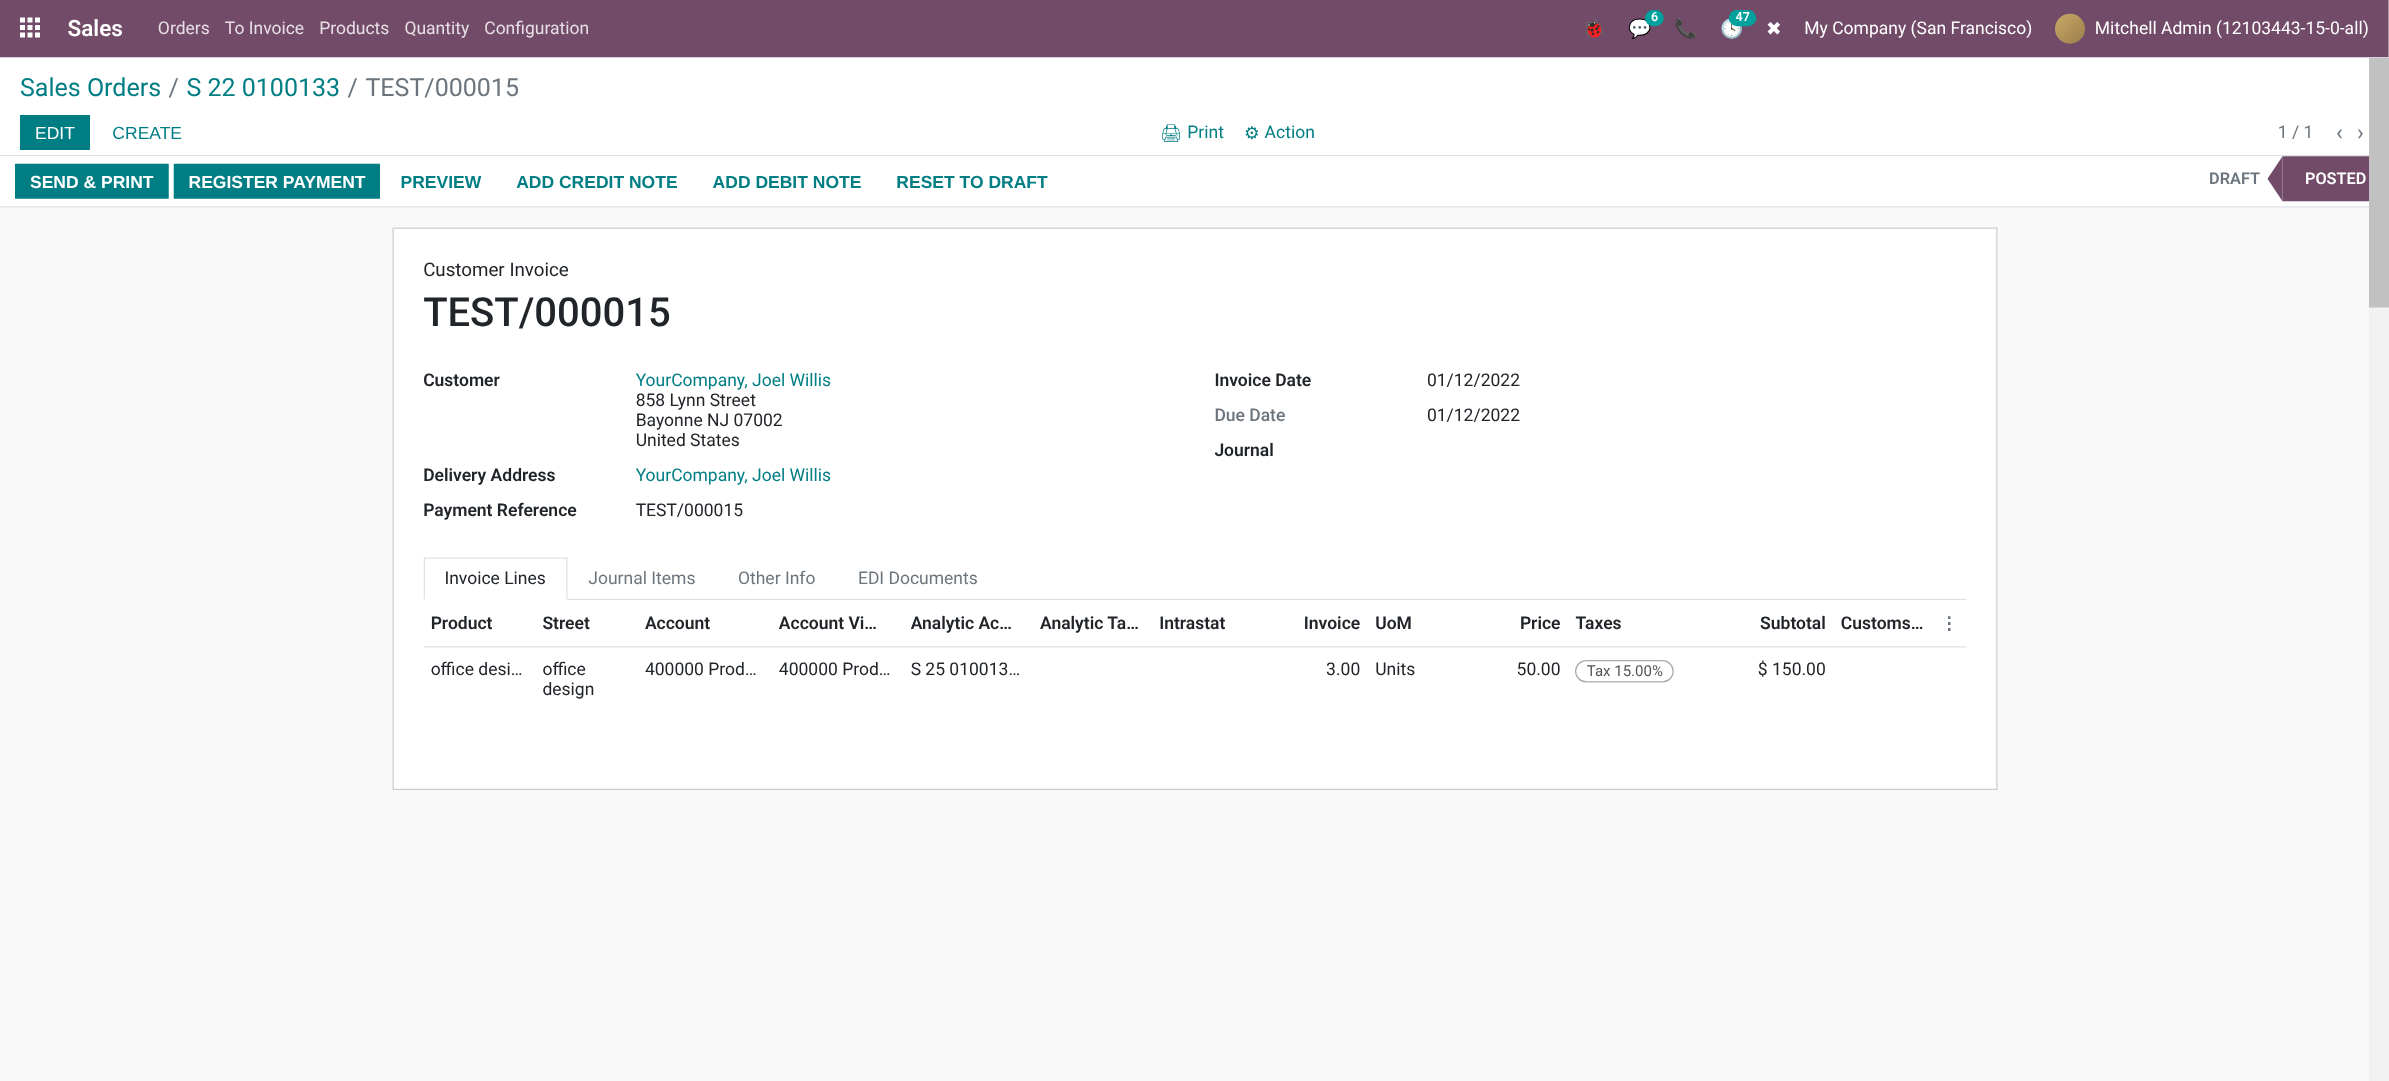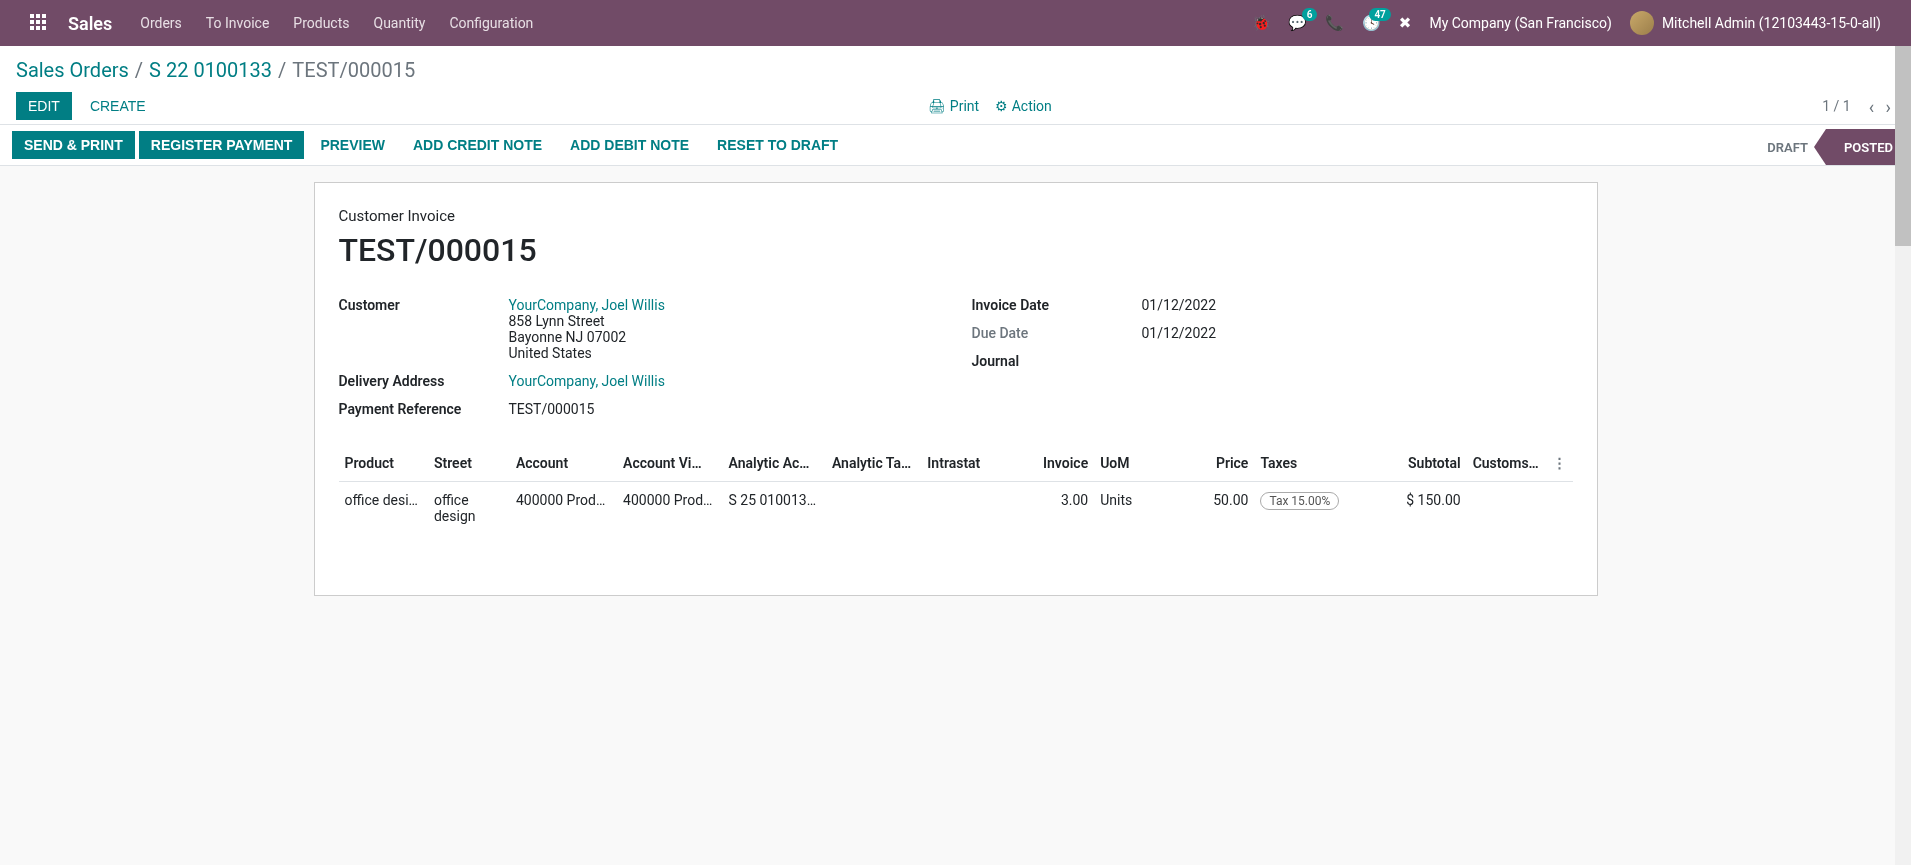--- a/index.html
+++ b/index.html
@@ -1,25 +1,25 @@
 <!DOCTYPE html>
 <html><head>
 <meta charset="utf-8">
 <style>
 * { margin:0; padding:0; box-sizing:border-box; }
 body { font-family:-apple-system,BlinkMacSystemFont,"Segoe UI",Roboto,"Helvetica Neue",Arial,sans-serif; font-size:14px; color:#212529; background:#f9f9f9; }
 a { text-decoration:none; }
 
 
-.navbar { background:#714B67; color:#fff; display:flex; align-items:center; height:46px; padding:0 30px; }
+.navbar { background:#714B67; color:#fff; display:flex; align-items:center; height:46px; padding:0 16px; }
 .navbar-left { display:flex; align-items:center; gap:20px; }
 .apps-icon { width:18px; height:18px; display:grid; grid-template-columns:repeat(3,4px); grid-template-rows:repeat(3,4px); gap:2px; cursor:pointer; }
 .apps-icon span { background:#fff; }
 .brand { font-size:18px; font-weight:600; color:#fff; }
-.nav-menu { display:flex; gap:24px; margin-left:8px; }
+.nav-menu { display:flex; gap:12px; margin-left:8px; }
 .nav-menu a { color:#e8dfe5; font-size:14px; }
 .navbar-right { margin-left:auto; display:flex; align-items:center; gap:18px; }
 .navbar-right .icon-btn { color:#fff; cursor:pointer; position:relative; font-size:15px; }
 .badge { position:absolute; top:-6px; right:-10px; background:#00A09D; color:#fff; border-radius:10px; font-size:10px; padding:1px 5px; font-weight:600; }
 .company,.user { color:#fff; font-size:14px; }
 .user { display:flex; align-items:center; gap:8px; }
 .avatar { width:24px; height:24px; border-radius:50%; background:linear-gradient(135deg,#c9a96a,#9b7e4a); }
 
 
 .cp { background:#fff; border-bottom:1px solid #dee2e6; padding:12px 16px 4px; }
@@ -29,21 +29,21 @@
 .cp-row { display:flex; align-items:center; justify-content:space-between; }
 .cp-left { display:flex; gap:6px; }
 .btn { border:none; padding:6px 12px; font-size:14px; cursor:pointer; background:transparent; color:#017e84; font-weight:500; }
 .btn-primary { background:#017e84; color:#fff; }
 .cp-center { display:flex; gap:16px; }
 .cp-center .act { color:#017e84; cursor:pointer; display:flex; align-items:center; gap:4px; }
 .cp-right { display:flex; align-items:center; gap:14px; color:#6c757d; }
 .pager-arrows span { cursor:pointer; color:#6c757d; font-size:18px; padding:0 4px; }
 
 
-.statusbar { background:#fff; border-bottom:1px solid #dee2e6; display:flex; align-items:flex-end; padding:0 0 0 12px; }
+.statusbar { background:#fff; border-bottom:1px solid #dee2e6; display:flex; align-items:flex-start; padding:0 0 0 12px; }
 .sb-buttons { display:flex; gap:4px; padding:6px 0; flex-wrap:wrap; }
 .sb-btn { border:none; padding:6px 12px; font-size:14px; font-weight:600; cursor:pointer; background:transparent; color:#017e84; }
 .sb-btn.hl { background:#017e84; color:#fff; }
 .sb-status { margin-left:auto; display:flex; align-items:stretch; height:36px; }
 .sb-status .stage { display:flex; align-items:center; padding:0 18px; font-size:13px; font-weight:600; color:#6c757d; position:relative; }
 .sb-status .stage.current { background:#714B67; color:#fff; }
 .sb-status .stage.current::before { content:""; position:absolute; left:-12px; top:0; border-top:18px solid transparent; border-bottom:18px solid transparent; border-right:12px solid #714B67; }
 
 
 .content-wrap { padding:16px 0; display:flex; justify-content:center; }
@@ -194,20 +194,26 @@
         <div class="field-row">
           <div class="field-label muted">Due Date</div>
           <div class="field-val">01/12/2022</div>
         </div>
         <div class="field-row">
           <div class="field-label">Journal</div>
         </div>
       </div>
     </div>
 
+    <div class="tabs">
+      <div class="tab active">Invoice Lines</div>
+      <div class="tab">Journal Items</div>
+      <div class="tab">Other Info</div>
+      <div class="tab">EDI Documents</div>
+    </div>
 
     <table class="tbl">
       <colgroup>
         <col style="width:90px">
           <col style="width:86px">
           <col style="width:108px">
           <col style="width:106px">
           <col style="width:104px">
           <col style="width:96px">
           <col style="width:90px">

